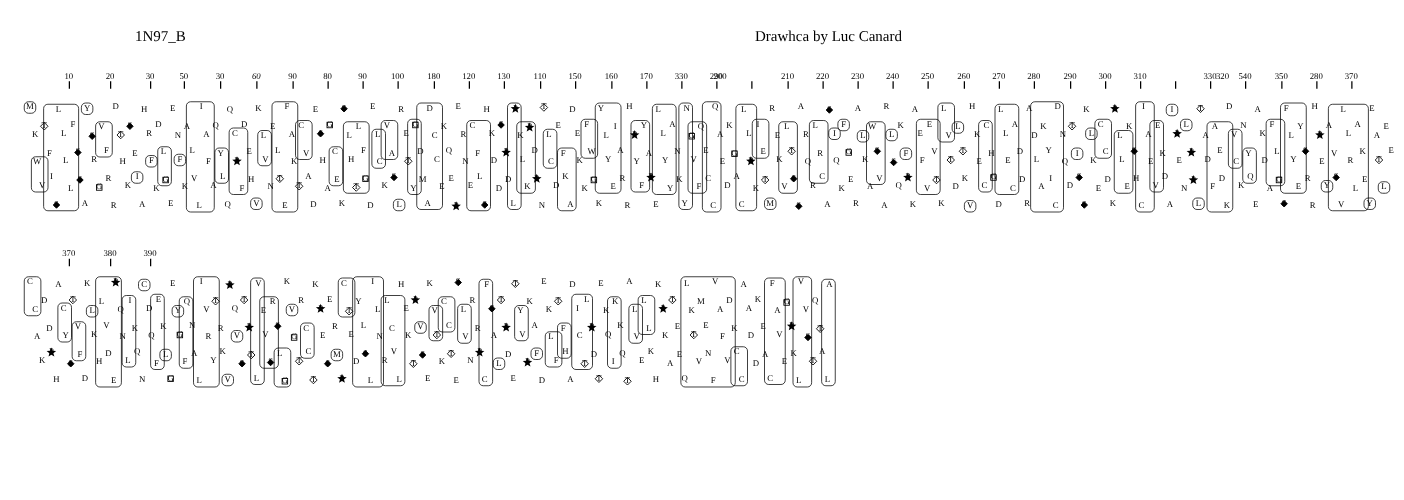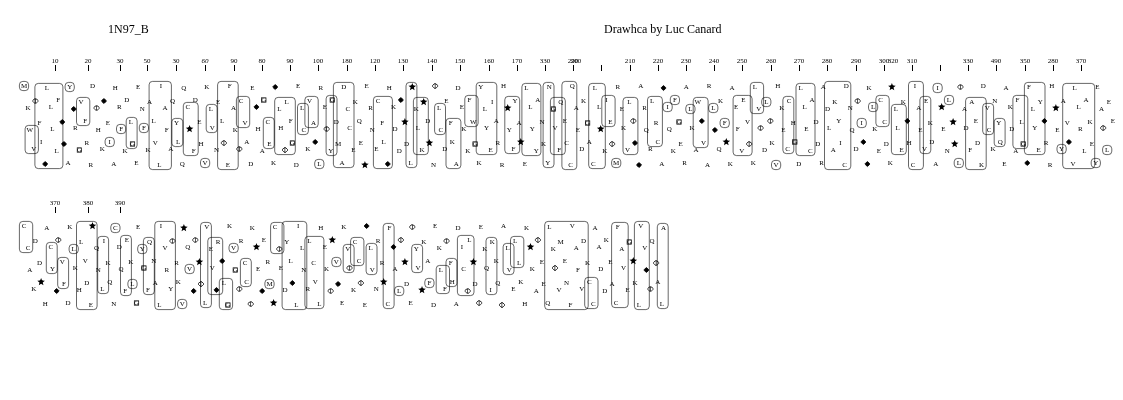--- a/index.html
+++ b/index.html
@@ -323,21 +323,21 @@
       <div class="tick-label" style="left: 290px; top: 57px;">90</div>
       <div class="tick-mark" style="left: 290px; top: 65px; height: 6px;"></div>
       <div class="tick-label" style="left: 318px; top: 57px;">100</div>
       <div class="tick-mark" style="left: 318px; top: 65px; height: 6px;"></div>
       <div class="tick-label" style="left: 347px; top: 57px;">180</div>
       <div class="tick-mark" style="left: 347px; top: 65px; height: 6px;"></div>
       <div class="tick-label" style="left: 375px; top: 57px;">120</div>
       <div class="tick-mark" style="left: 375px; top: 65px; height: 6px;"></div>
       <div class="tick-label" style="left: 403px; top: 57px;">130</div>
       <div class="tick-mark" style="left: 403px; top: 65px; height: 6px;"></div>
-      <div class="tick-label" style="left: 432px; top: 57px;">140</div>
+      <div class="tick-label" style="left: 432px; top: 57px;">110</div>
       <div class="tick-mark" style="left: 432px; top: 65px; height: 6px;"></div>
       <div class="tick-label" style="left: 460px; top: 57px;">150</div>
       <div class="tick-mark" style="left: 460px; top: 65px; height: 6px;"></div>
       <div class="tick-label" style="left: 489px; top: 57px;">160</div>
       <div class="tick-mark" style="left: 489px; top: 65px; height: 6px;"></div>
       <div class="tick-label" style="left: 517px; top: 57px;">170</div>
       <div class="tick-mark" style="left: 517px; top: 65px; height: 6px;"></div>
       <div class="tick-label" style="left: 545px; top: 57px;">330</div>
       <div class="tick-mark" style="left: 545px; top: 65px; height: 6px;"></div>
       <div class="tick-label" style="left: 573px; top: 57px;">290</div>
@@ -359,25 +359,25 @@
       <div class="tick-label" style="left: 799px; top: 57px;">270</div>
       <div class="tick-mark" style="left: 799px; top: 65px; height: 6px;"></div>
       <div class="tick-label" style="left: 827px; top: 57px;">280</div>
       <div class="tick-mark" style="left: 827px; top: 65px; height: 6px;"></div>
       <div class="tick-label" style="left: 856px; top: 57px;">290</div>
       <div class="tick-mark" style="left: 856px; top: 65px; height: 6px;"></div>
       <div class="tick-label" style="left: 884px; top: 57px;">300</div>
       <div class="tick-mark" style="left: 884px; top: 65px; height: 6px;"></div>
       <div class="tick-label" style="left: 912px; top: 57px;">310</div>
       <div class="tick-mark" style="left: 912px; top: 65px; height: 6px;"></div>
-      <div class="tick-label" style="left: 893px; top: 57px;">320</div>
+      <div class="tick-label" style="left: 978px; top: 57px;">320</div>
       <div class="tick-mark" style="left: 940px; top: 65px; height: 6px;"></div>
       <div class="tick-label" style="left: 968px; top: 57px;">330</div>
       <div class="tick-mark" style="left: 968px; top: 65px; height: 6px;"></div>
-      <div class="tick-label" style="left: 996px; top: 57px;">490</div>
+      <div class="tick-label" style="left: 996px; top: 57px;">540</div>
       <div class="tick-mark" style="left: 996px; top: 65px; height: 6px;"></div>
       <div class="tick-label" style="left: 1025px; top: 57px;">350</div>
       <div class="tick-mark" style="left: 1025px; top: 65px; height: 6px;"></div>
       <div class="tick-label" style="left: 1053px; top: 57px;">280</div>
       <div class="tick-mark" style="left: 1053px; top: 65px; height: 6px;"></div>
       <div class="tick-label" style="left: 1081px; top: 57px;">370</div>
       <div class="tick-mark" style="left: 1081px; top: 65px; height: 6px;"></div>
     </div>
   <div id="ticks-row2">
       <div class="tick-label" style="left: 55px; top: 199px;">370</div>

